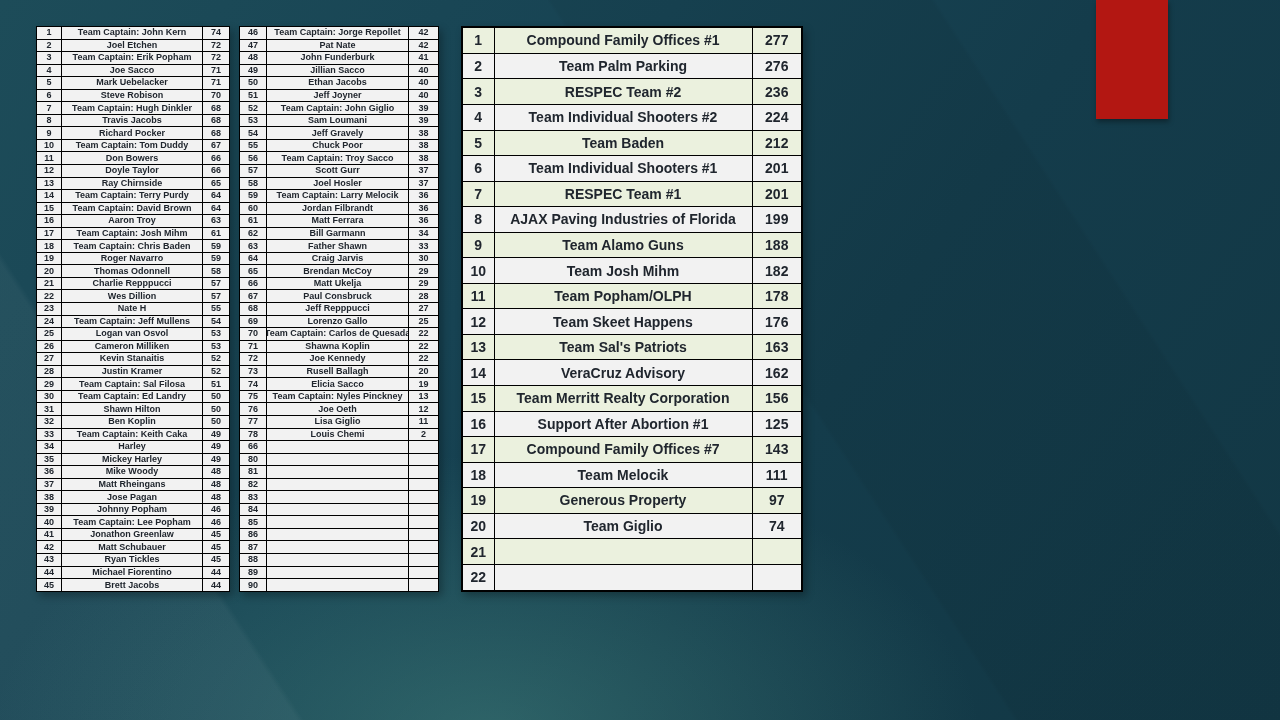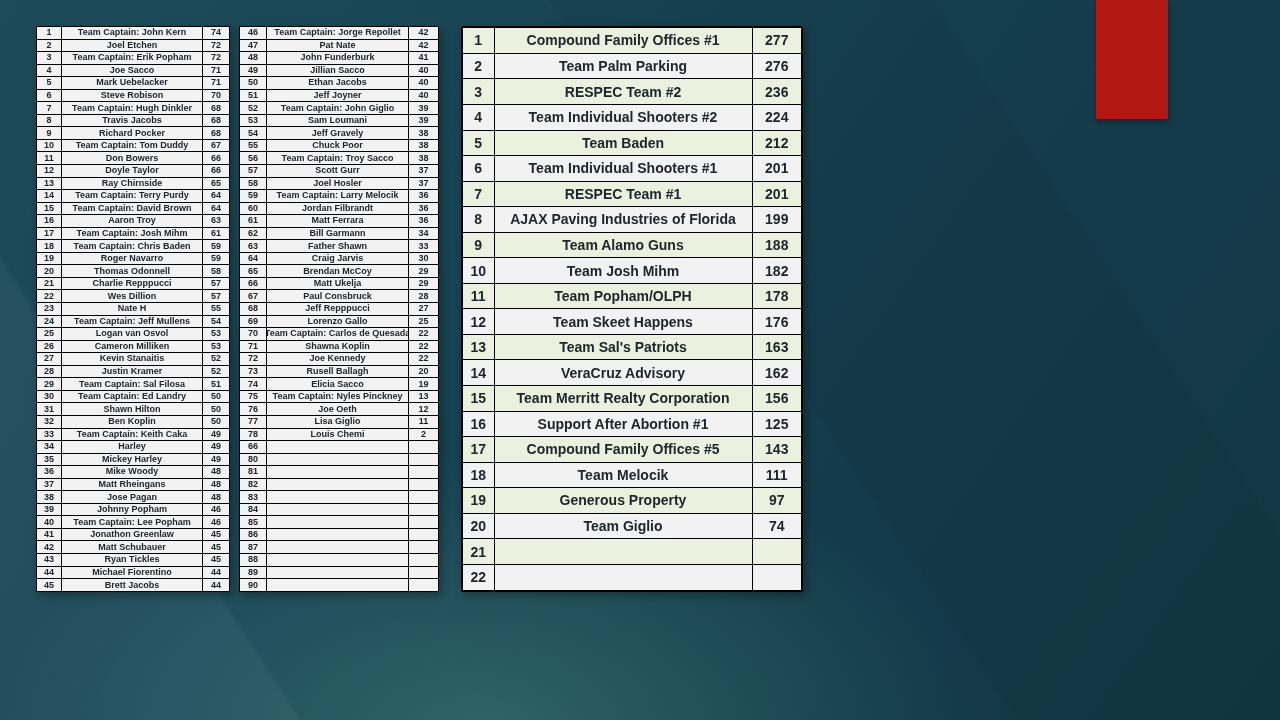--- a/index.html
+++ b/index.html
@@ -1237,21 +1237,21 @@
           </td>
           <td>
             <div class="cell-wrap">125</div>
           </td>
         </tr>
         <tr>
           <td>
             <div class="cell-wrap">17</div>
           </td>
           <td>
-            <div class="cell-wrap">Compound Family Offices #5</div>
+            <div class="cell-wrap">Compound Family Offices #7</div>
           </td>
           <td>
             <div class="cell-wrap">143</div>
           </td>
         </tr>
         <tr>
           <td>
             <div class="cell-wrap">18</div>
           </td>
           <td>

